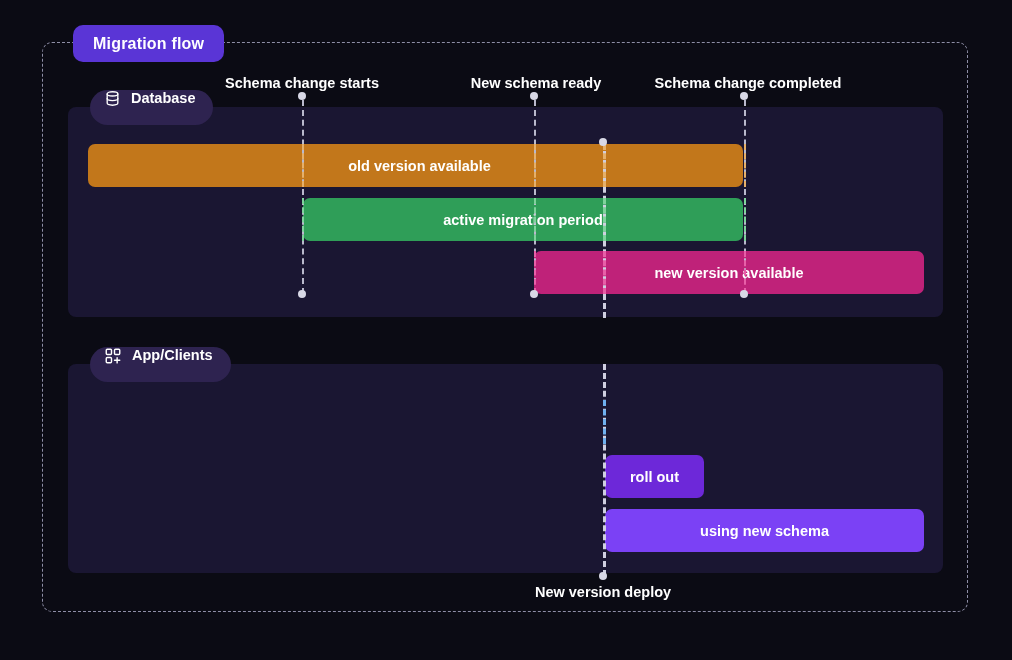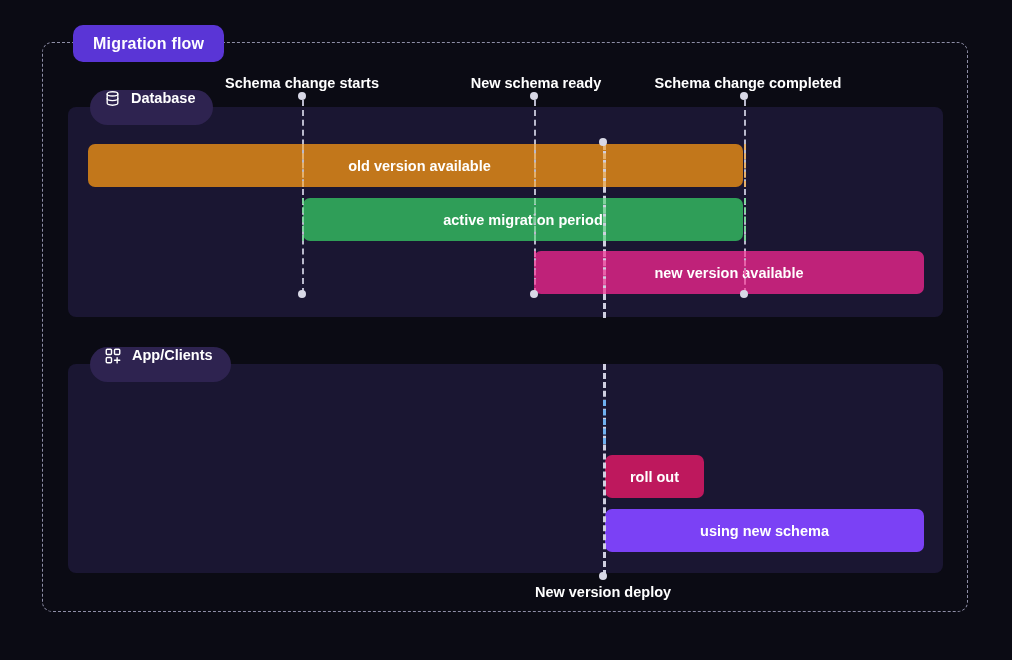--- a/index.html
+++ b/index.html
@@ -92,21 +92,21 @@
     font-weight: bold;
     z-index: 10;
     box-sizing: border-box;
   }
   .bar-label { position: relative; z-index: 3; white-space: nowrap; }
 
   #bar-old-version    { left: 88px;  top: 144px; width: 655px; background: #c2771b; padding-left: 8px; }
   #bar-active-migr    { left: 303px; top: 198px; width: 440px; background: #2f9e58; }
   #bar-new-version    { left: 534px; top: 251px; width: 390px; background: #bf2279; }
   #bar-using-old      { left: 88px;  top: 400px; width: 617px; background: #2574c4; }
-  #bar-roll-out       { left: 605px; top: 455px; width: 99px;  background: #be185d; }
+  #bar-roll-out       { left: 605px; top: 455px; width: 99px;  background: #6d28d9; }
   #bar-using-new      { left: 605px; top: 509px; width: 319px; background: #7b41f5; }
 
   
   .marker-label {
     position: absolute;
     color: #ffffff;
     font-size: 14.5px;
     font-weight: bold;
     white-space: nowrap;
     transform: translateX(-50%);

